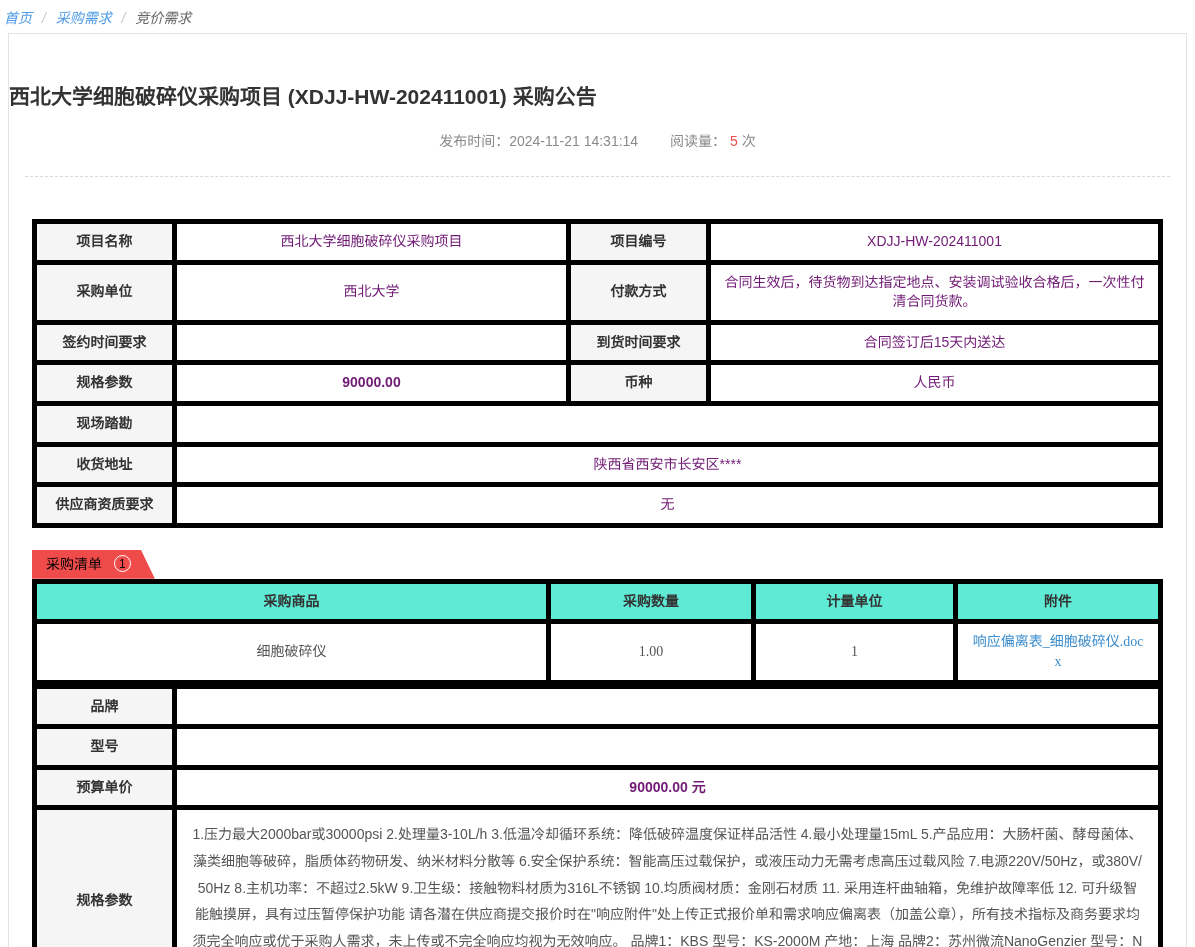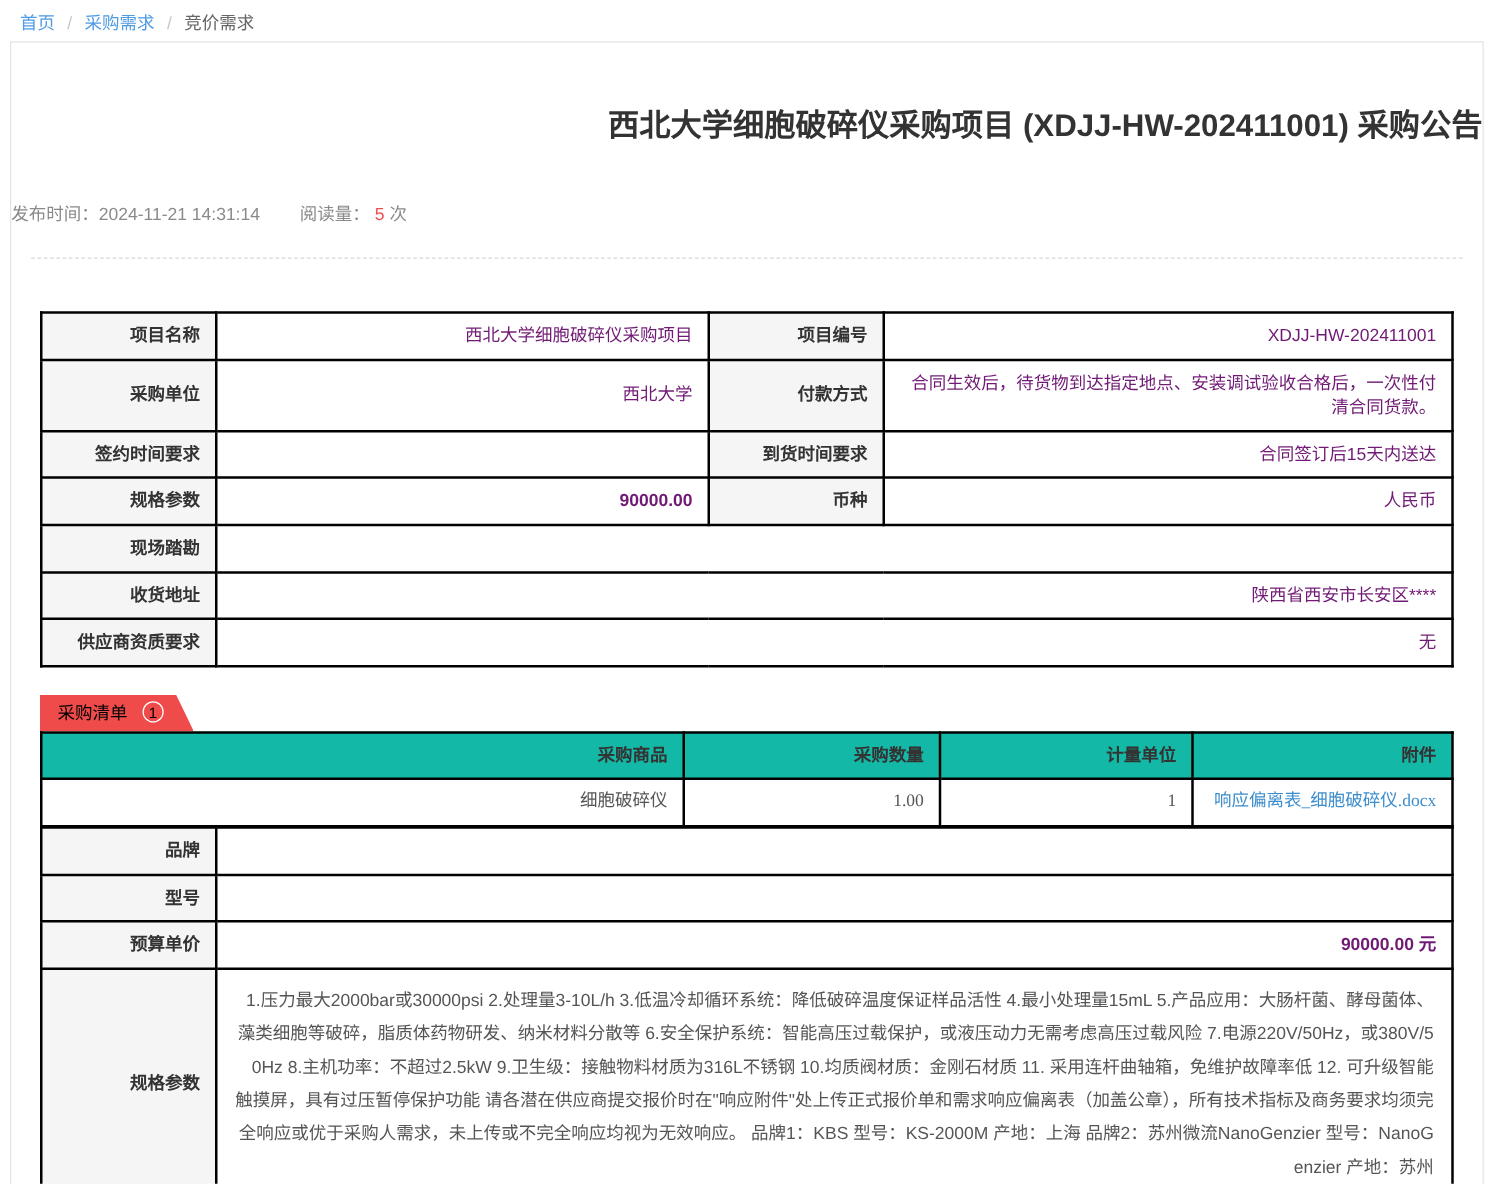--- a/index.html
+++ b/index.html
@@ -4,72 +4,73 @@
 <style>
   * { box-sizing: border-box; margin: 0; padding: 0; }
   html, body {
     width: 1195px; height: 947px; overflow: hidden;
     background: #fff;
     font-family: "Liberation Sans", "DejaVu Sans", sans-serif;
     color: #333;
   }
   
   .breadcrumb {
-    padding: 7px 16px 6px 16px;
+    padding: 7px 16px 6px 4px;
     font-size: 14px;
     color: #c0c0c0;
+    font-style: italic;
   }
   .breadcrumb a {
     color: #4f9be4; text-decoration: none; cursor: pointer;
   }
   .breadcrumb .sep { color: #c8c8c8; margin: 0 6px; }
   .breadcrumb .current { color: #666; }
 
   
   .card {
     margin: 0 8px;
     background: #fff;
     border: 1px solid #e4e4e4;
     min-height: 940px;
   }
   .title {
     margin-top: 46px;
-    text-align: right;
-    font-size: 25px;
+    text-align: left;
+    font-size: 21px;
     font-weight: bold;
     color: #333;
   }
   .meta {
-    margin-top: 44px;
-    text-align: left;
+    margin-top: 20px;
+    text-align: center;
     font-size: 14px;
     color: #8a8a8a;
   }
   .meta .views { margin-left: 28px; }
   .meta .red { color: #f04b4b; margin: 0 4px; }
   .dashed-divider {
     border: none;
     border-top: 1px dashed #d8d8d8;
     margin: 26px 16px 0 16px;
   }
 
   
   table {
     border-collapse: collapse;
     width: calc(100% - 46px);
     margin: 0 23px;
     font-size: 14px;
     table-layout: fixed;
   }
   td, th {
-    border: 2px solid #000000;
+    border: 5px solid #000000;
     padding: 8px 12px;
     line-height: 1.4;
     vertical-align: middle;
-    text-align: right;
+    text-align: center;
     word-break: break-all;
   }
   .label-cell {
     background: #f5f5f5;
     font-weight: bold;
     color: #333;
   }
   .value-cell { color: #701a75; }
   .red-value { color: #701a75; font-weight: bold; }
   .info-table { margin-top: 42px; }
@@ -97,21 +98,21 @@
     width: 17px; height: 17px;
     line-height: 16px;
     text-align: center;
     border: 1px solid #fff;
     border-radius: 50%;
     font-size: 12px;
     margin-left: 8px;
     vertical-align: 1px;
   }
   .list-table th {
-    background: #14b8a6;
+    background: #5eead4;
     font-weight: bold;
     color: #333;
     height: 35px;
   }
   .list-table td { height: 35px; color: #555; font-family: Liberation Serif, serif; }
   .detail-table { margin-top: -1px; }
   .attachment-link {
     color: #3c8dcc;
     text-decoration: none;
     cursor: pointer;

